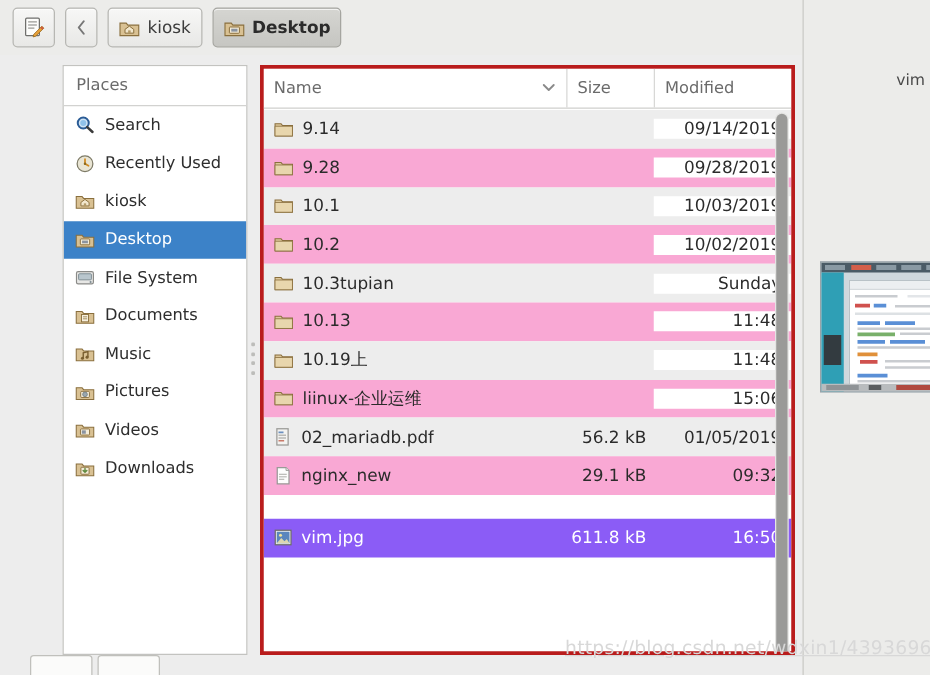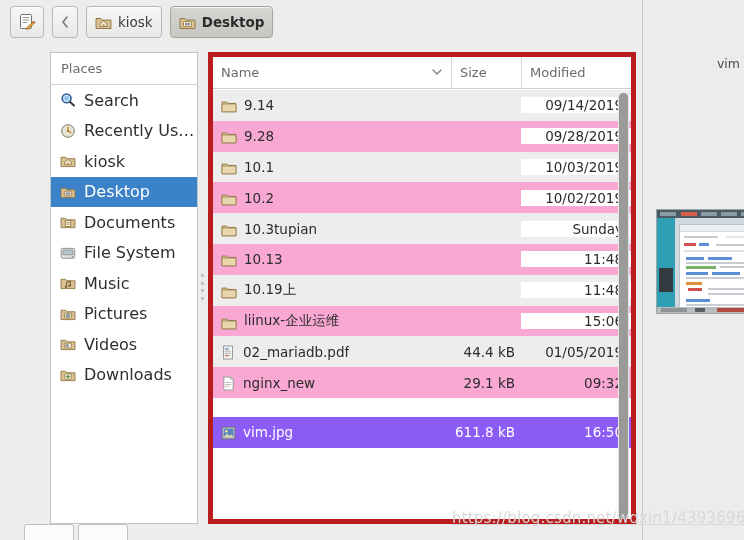--- a/index.html
+++ b/index.html
@@ -93,21 +93,21 @@
     color: #6b6b6b;
     font-size: 13px;
     background: #fff;
   }
   .place {
     height: 30.5px;
     display: flex;
     align-items: center;
     gap: 8px;
     padding-left: 9px;
-    font-size: 16px;
+    font-size: 13px;
     color: #2e2e2e;
     cursor: pointer;
   }
   .place.selected {
     background: #3c82c8;
     color: #ffffff;
   }
   .place-label { white-space: nowrap; overflow: hidden; text-overflow: ellipsis; }
 
   
@@ -125,21 +125,21 @@
   }
   #splitter .grip i {
     display: block; width: 3px; height: 3px;
     background: #bdbdba; border-radius: 1px;
   }
 
   
   #filelist {
     flex: 1;
     background: #fff;
-    border: 5px solid #b91c1c;
+    border: 3px solid #b91c1c;
     position: relative;
     overflow: hidden;
   }
 
   #list-header {
     display: flex;
     height: 32px;
     background: #fff;
     border-bottom: 1px solid #cfcfcd;
     font-size: 13px;
@@ -165,21 +165,21 @@
     align-items: center;
     height: 30.8px;
     font-size: 13.5px;
     color: #2b2b2b;
     cursor: pointer;
   }
   .row.even { background: #ededed; }
   .row.odd  { background: #f9a8d4; }
   .row.selected { background: #8b5cf6; color: #ffffff; margin-top: 19px; }
 
-  .cell-name { flex: 1; display: flex; align-items: flex-end; gap: 7px; padding-left: 8px; overflow: hidden; }
+  .cell-name { flex: 1; display: flex; align-items: center; gap: 7px; padding-left: 8px; overflow: hidden; }
   .cell-name .fname { white-space: nowrap; overflow: hidden; text-overflow: ellipsis; }
   .cell-size { width: 70px; text-align: right; padding-right: 6px; }
   .cell-mod  { width: 110px; text-align: right; padding-right: 8px; }
 
   
   .row .colbg-white { background: #ffffff; }
 
   
   #vscroll {
     position: absolute;
@@ -365,38 +365,38 @@
               <rect x="4.5" y="6.6" width="8" height="5" rx="0.6" fill="#f4ecd8" stroke="#8a6f3d" stroke-width="0.8"></rect>
               <rect x="6" y="8" width="5" height="2.3" fill="#8a93a0"></rect>
             </svg>
           </span>
           <span class="place-label">Desktop</span>
         </div>
 
         <div class="place">
           <span class="ico">
             <svg width="16" height="14" viewBox="0 0 17 15">
+              <rect x="1.2" y="2.5" width="14.5" height="10.5" rx="1.4" fill="#e7e7e5" stroke="#8b8b88"></rect>
+              <rect x="3" y="4.3" width="11" height="5.2" rx="0.8" fill="#b9c6cd" stroke="#7c8a91" stroke-width="0.8"></rect>
+              <circle cx="13.3" cy="11.4" r="0.9" fill="#7c8a91"></circle>
+            </svg>
+          </span>
+          <span class="place-label">File System</span>
+        </div>
+
+        <div class="place">
+          <span class="ico">
+            <svg width="16" height="14" viewBox="0 0 17 15">
               <path d="M1 3.5 h5 l1.3 1.6 H16 v8.4 H1 Z" fill="#d9c193" stroke="#8a6f3d" stroke-width="0.9"></path>
               <rect x="5.5" y="6" width="6" height="6.3" fill="#f6efdd" stroke="#8a6f3d" stroke-width="0.8"></rect>
               <rect x="6.8" y="7.6" width="3.5" height="0.8" fill="#a08a5c"></rect>
               <rect x="6.8" y="9.3" width="3.5" height="0.8" fill="#a08a5c"></rect>
             </svg>
           </span>
           <span class="place-label">Documents</span>
-        </div>
-
-        <div class="place">
-          <span class="ico">
-            <svg width="16" height="14" viewBox="0 0 17 15">
-              <rect x="1.2" y="2.5" width="14.5" height="10.5" rx="1.4" fill="#e7e7e5" stroke="#8b8b88"></rect>
-              <rect x="3" y="4.3" width="11" height="5.2" rx="0.8" fill="#b9c6cd" stroke="#7c8a91" stroke-width="0.8"></rect>
-              <circle cx="13.3" cy="11.4" r="0.9" fill="#7c8a91"></circle>
-            </svg>
-          </span>
-          <span class="place-label">File System</span>
         </div>
 
         <div class="place">
           <span class="ico">
             <svg width="16" height="14" viewBox="0 0 17 15">
               <path d="M1 3.5 h5 l1.3 1.6 H16 v8.4 H1 Z" fill="#d9c193" stroke="#8a6f3d" stroke-width="0.9"></path>
               <path d="M7 11.3 V6.6 l4 -1 v4.7" fill="none" stroke="#7a5f30" stroke-width="1.2"></path>
               <circle cx="6.3" cy="11.4" r="1.3" fill="#7a5f30"></circle>
               <circle cx="10.3" cy="10.4" r="1.3" fill="#7a5f30"></circle>
             </svg>
@@ -559,21 +559,21 @@
               <div class="cell-name">
                 <span class="ico"><svg width="15" height="15" viewBox="0 0 15 15">
                     <rect x="2.5" y="1" width="9" height="13" fill="#f3f3f1" stroke="#9a9a97"></rect>
                     <rect x="3.8" y="3.2" width="4" height="1.4" fill="#6b8fbf"></rect>
                     <rect x="3.8" y="5.6" width="6" height="1.2" fill="#b9b9b5"></rect>
                     <rect x="3.8" y="7.8" width="6" height="1.2" fill="#b9b9b5"></rect>
                     <rect x="3.8" y="10" width="4.5" height="1.2" fill="#c97a6a"></rect>
                   </svg></span>
                 <span class="fname">02_mariadb.pdf</span>
               </div>
-              <div class="cell-size">44.4 kB</div>
+              <div class="cell-size">56.2 kB</div>
               <div class="cell-mod">01/05/2019</div>
             </div>
             <div class="row odd">
               <div class="cell-name">
                 <span class="ico"><svg width="15" height="15" viewBox="0 0 15 15">
                     <path d="M2.8 1 h7 l2.4 2.4 V14 h-9.4 Z" fill="#fdfdfc" stroke="#9a9a97"></path>
                     <path d="M9.8 1 v2.4 h2.4" fill="#e3e3e0" stroke="#9a9a97" stroke-width="0.7"></path>
                     <rect x="4.2" y="6" width="6.2" height="0.9" fill="#b5b5b1"></rect>
                     <rect x="4.2" y="8" width="6.2" height="0.9" fill="#b5b5b1"></rect>
                     <rect x="4.2" y="10" width="4.2" height="0.9" fill="#b5b5b1"></rect>

